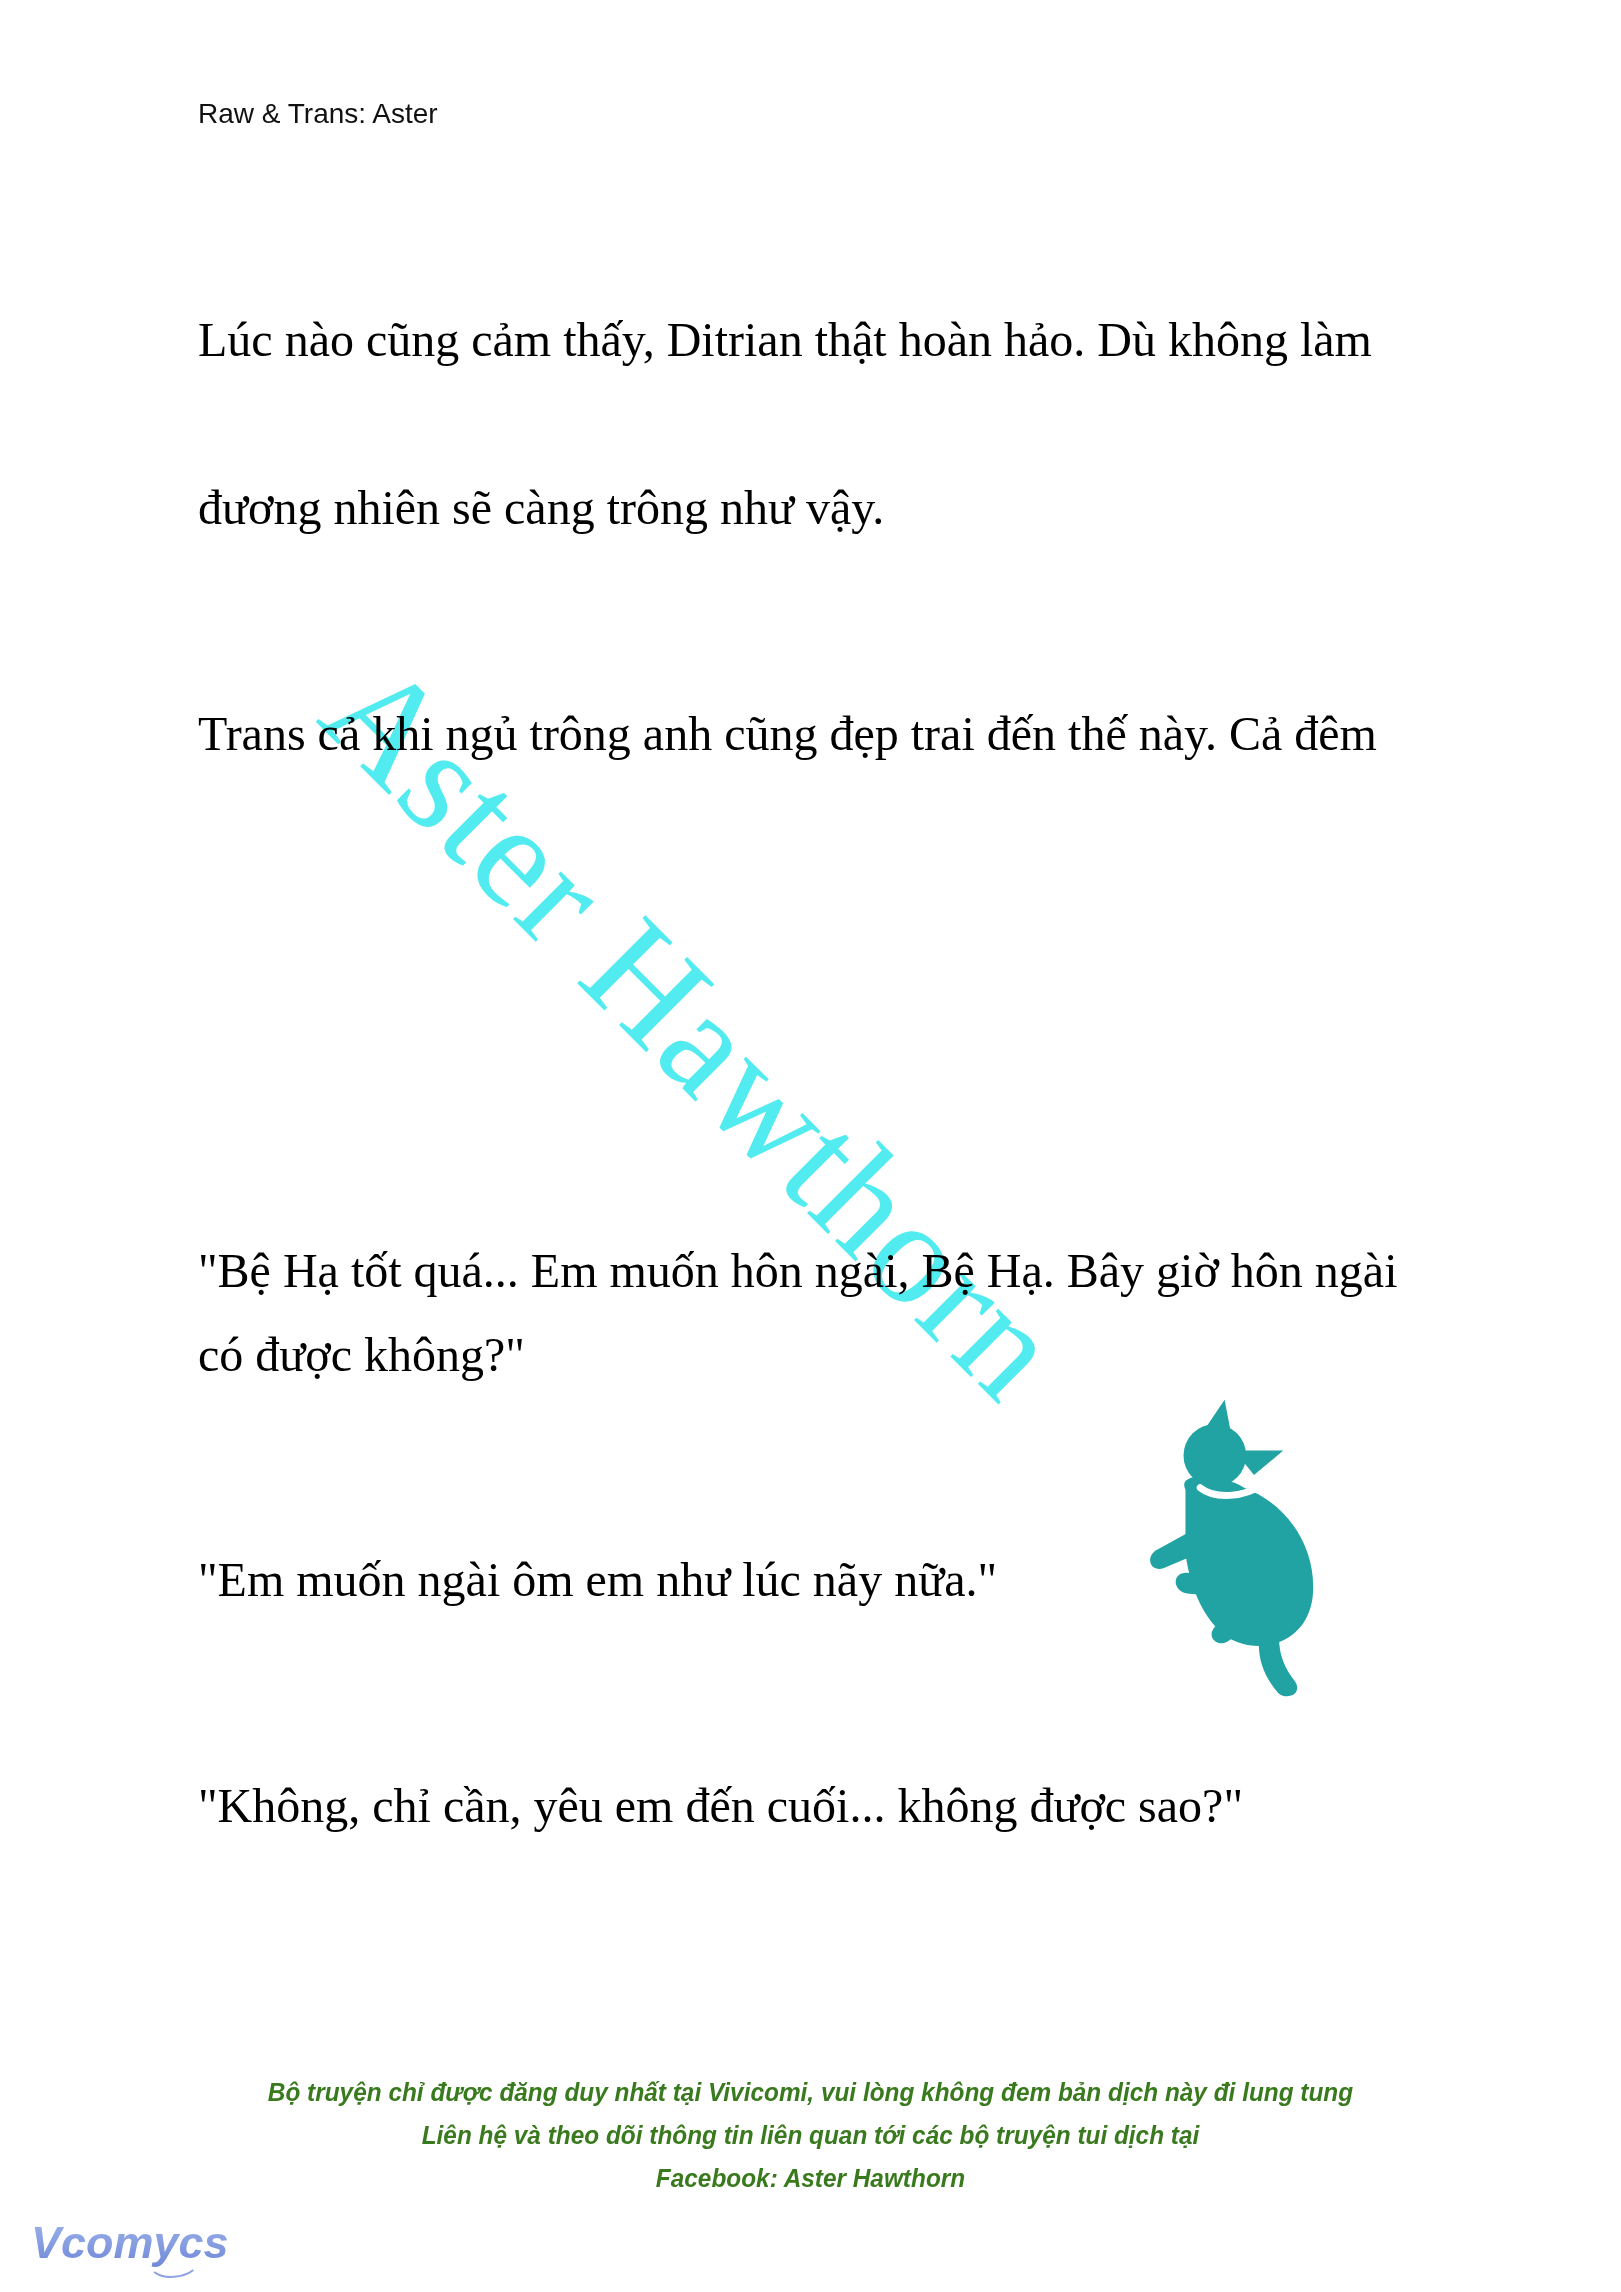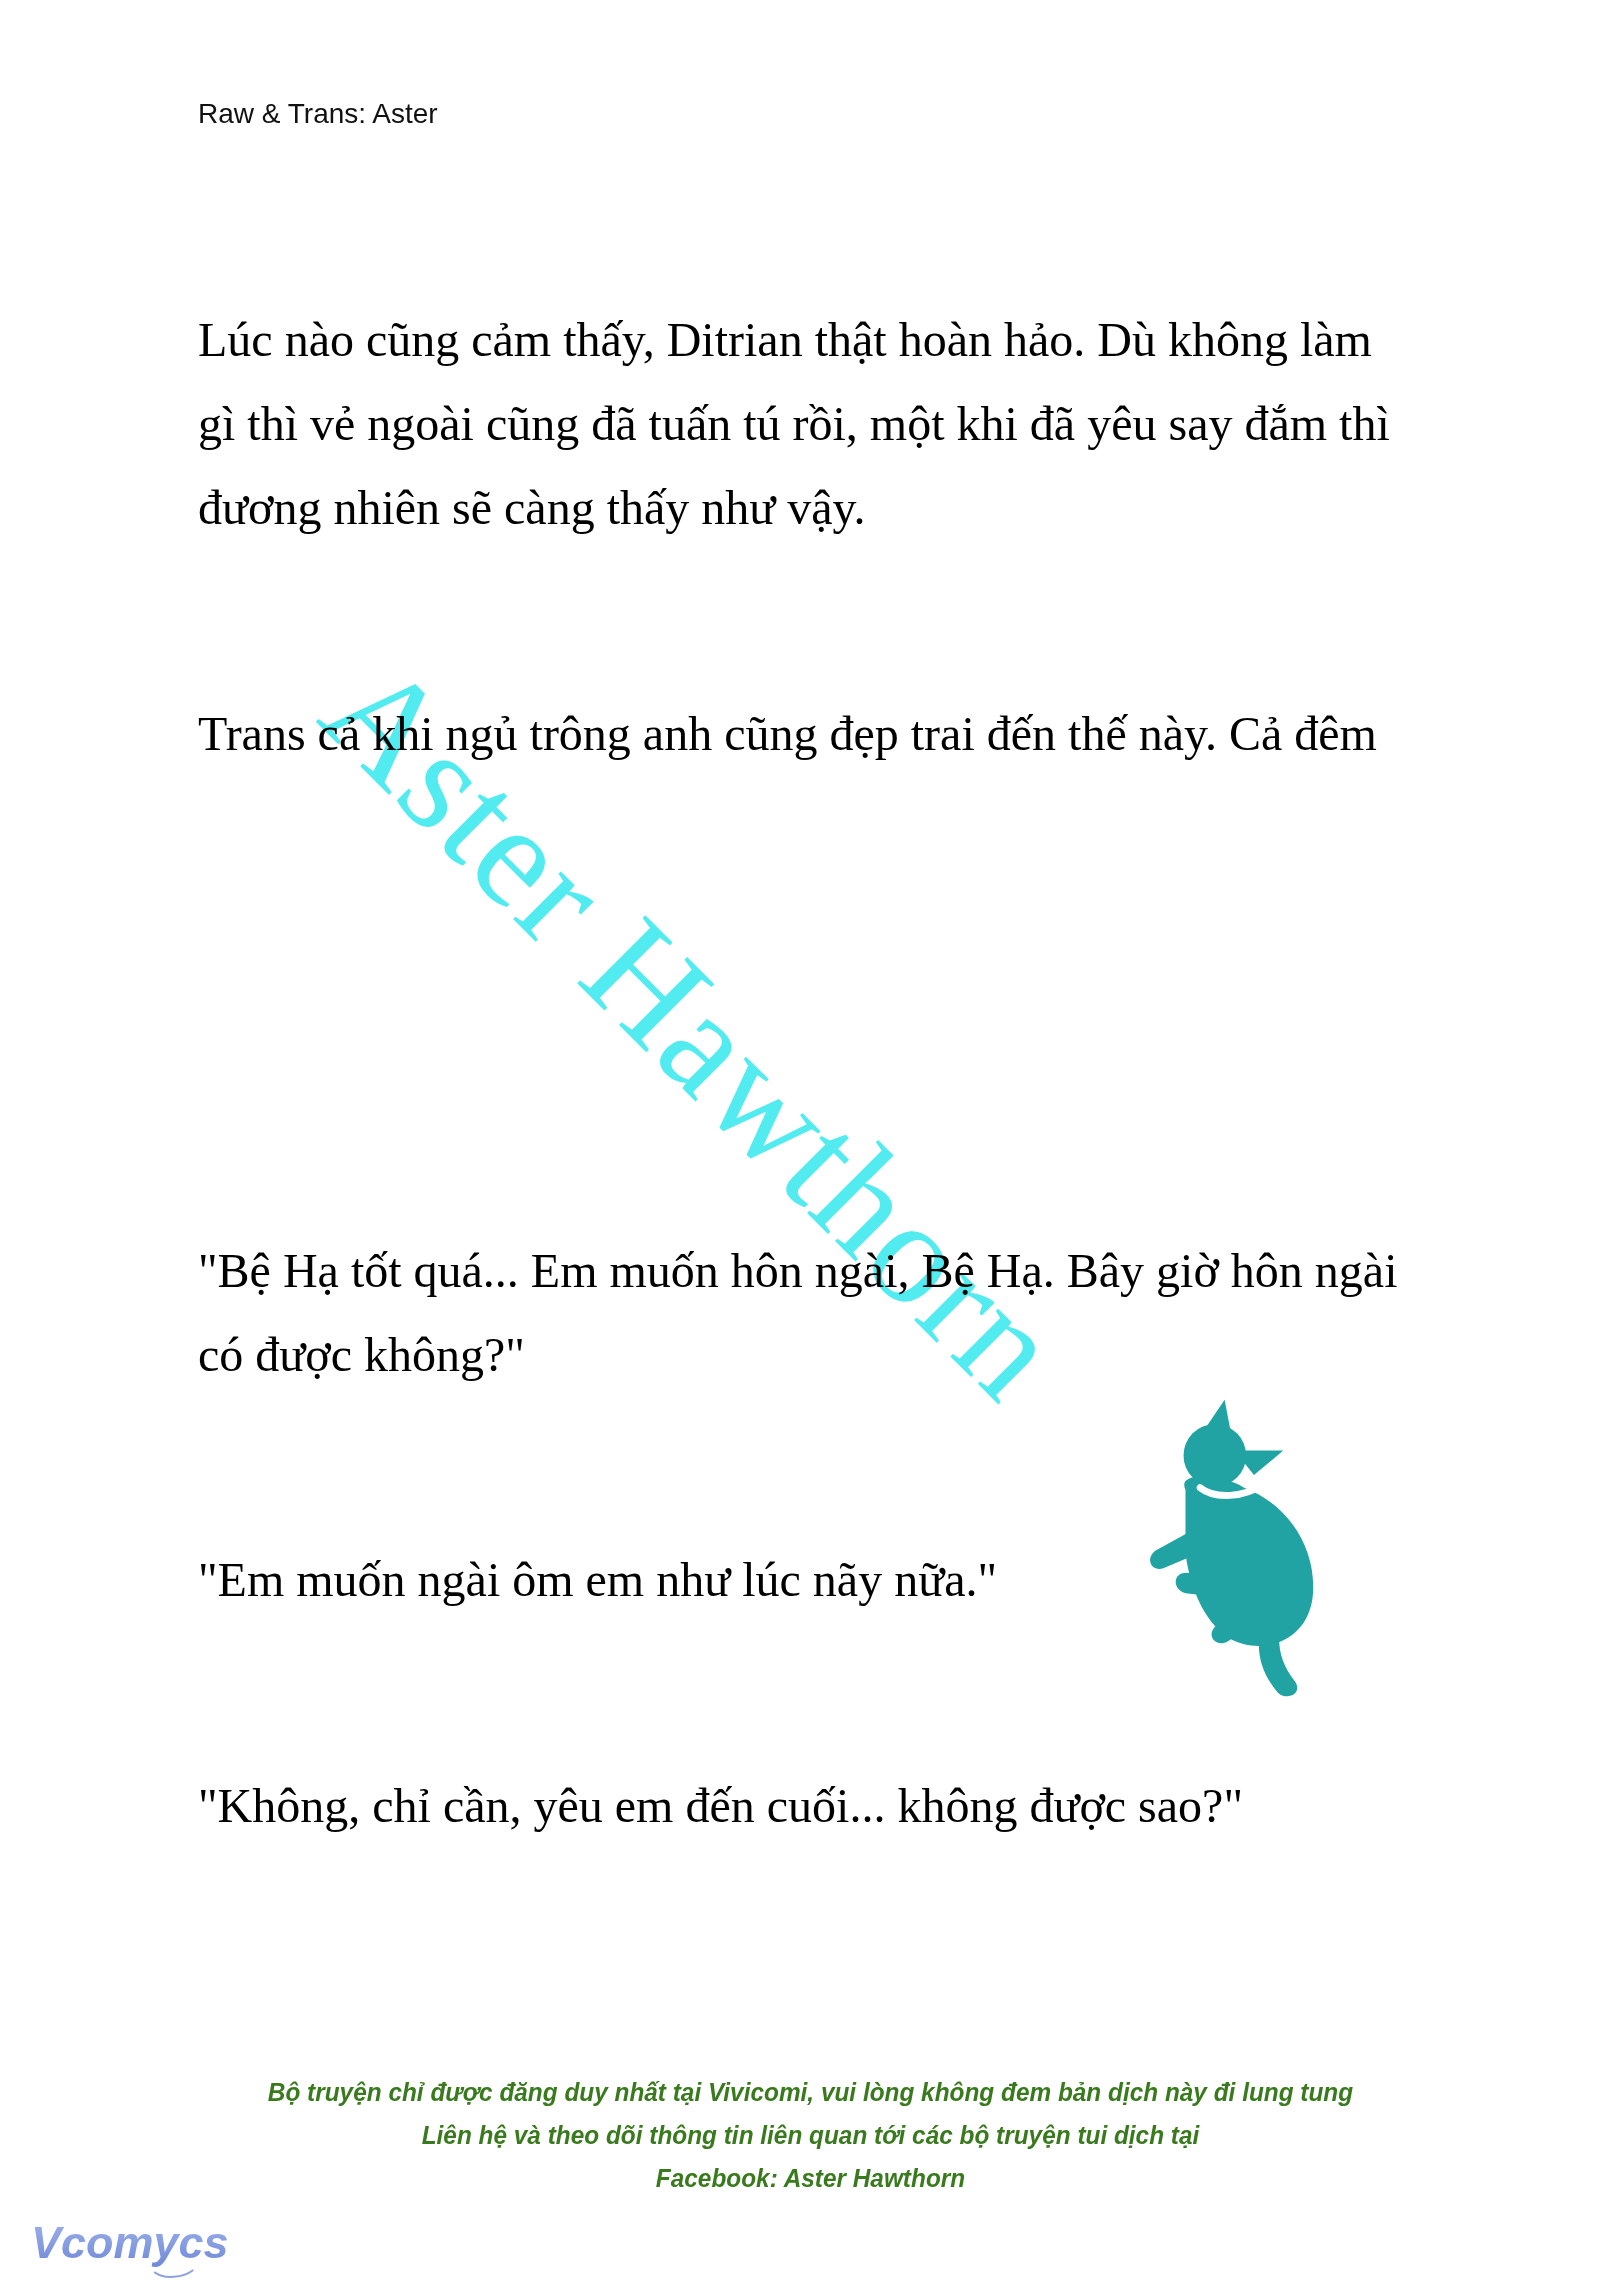--- a/index.html
+++ b/index.html
@@ -37,22 +37,21 @@
 
 <div class="page">
 
   <div class="header">Raw &amp; Trans: Aster</div>
 
   <div class="watermark">Aster Hawthorn</div>
 
   <div class="text-layer">
 
     <div class="line" style="top:316px">Lúc nào cũng cảm thấy, Ditrian thật hoàn hảo. Dù không làm</div>
-    <div class="line" style="top:400px">gì thì vẻ ngoài cũng đã tuấn tú rồi, một khi đã yêu say đắm thì</div>
-    <div class="line" style="top:484px">đương nhiên sẽ càng thấy như vậy.</div>
+    <div class="line" style="top:484px">đương nhiên sẽ càng trông như vậy.</div>
 
     <div class="line" style="top:710px">Trans cả khi ngủ trông anh cũng đẹp trai đến thế này. Cả đêm</div>
 
 
     <div class="line" style="top:1247px">"Bệ Hạ tốt quá... Em muốn hôn ngài, Bệ Hạ. Bây giờ hôn ngài</div>
     <div class="line" style="top:1331px">có được không?"</div>
 
     <div class="line" style="top:1556px">"Em muốn ngài ôm em như lúc nãy nữa."</div>
 
     <div class="line" style="top:1782px">"Không, chỉ cần, yêu em đến cuối... không được sao?"</div>

